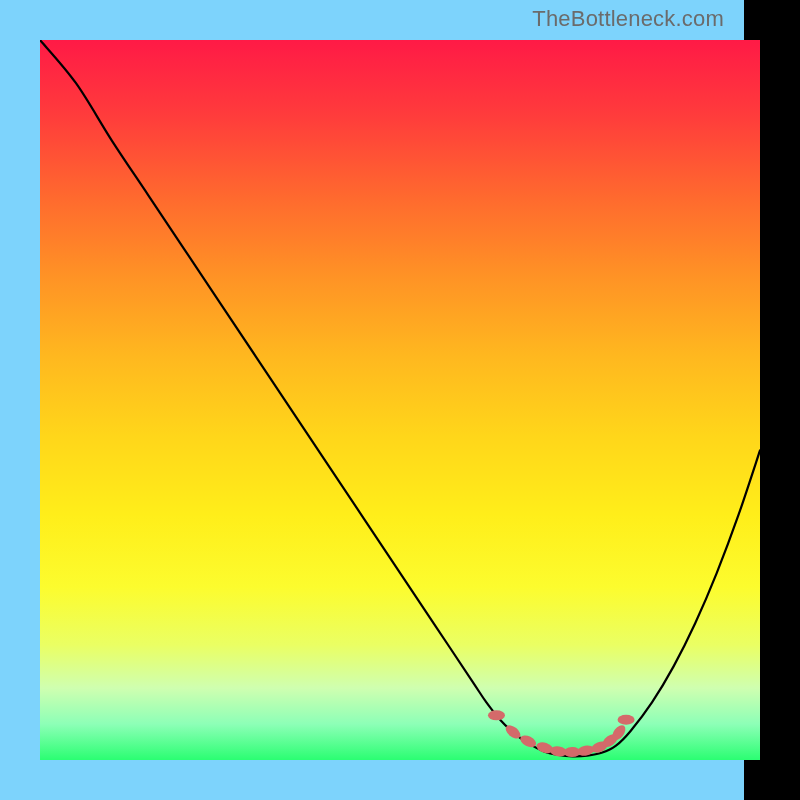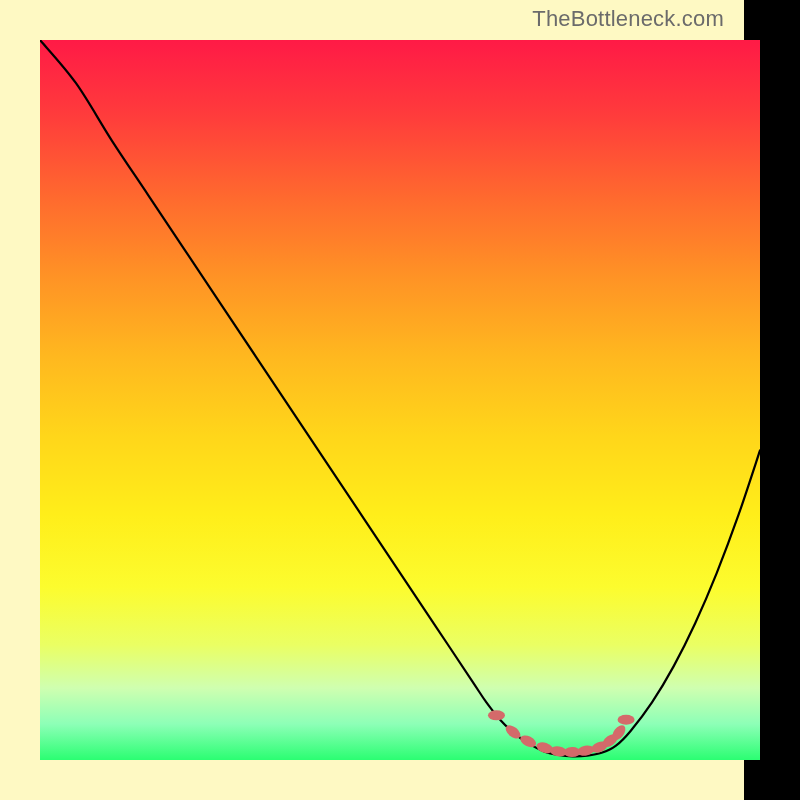--- a/index.html
+++ b/index.html
@@ -8,21 +8,21 @@
     width: 800px;
     height: 800px;
     background: #000;
     overflow: hidden;
     font-family: Arial, Helvetica, sans-serif;
   }
   .frame {
     position: relative;
     width: 744px;
     height: 800px;
-    background: #fef9c3;
+    background: #7dd3fc;
   }
   .plot-area {
     position: absolute;
     left: 40px;
     top: 40px;
     width: 720px;
     height: 720px;
     background: linear-gradient(to bottom,
       #ff1a46 0%,
       #ff3a3c 10%,

